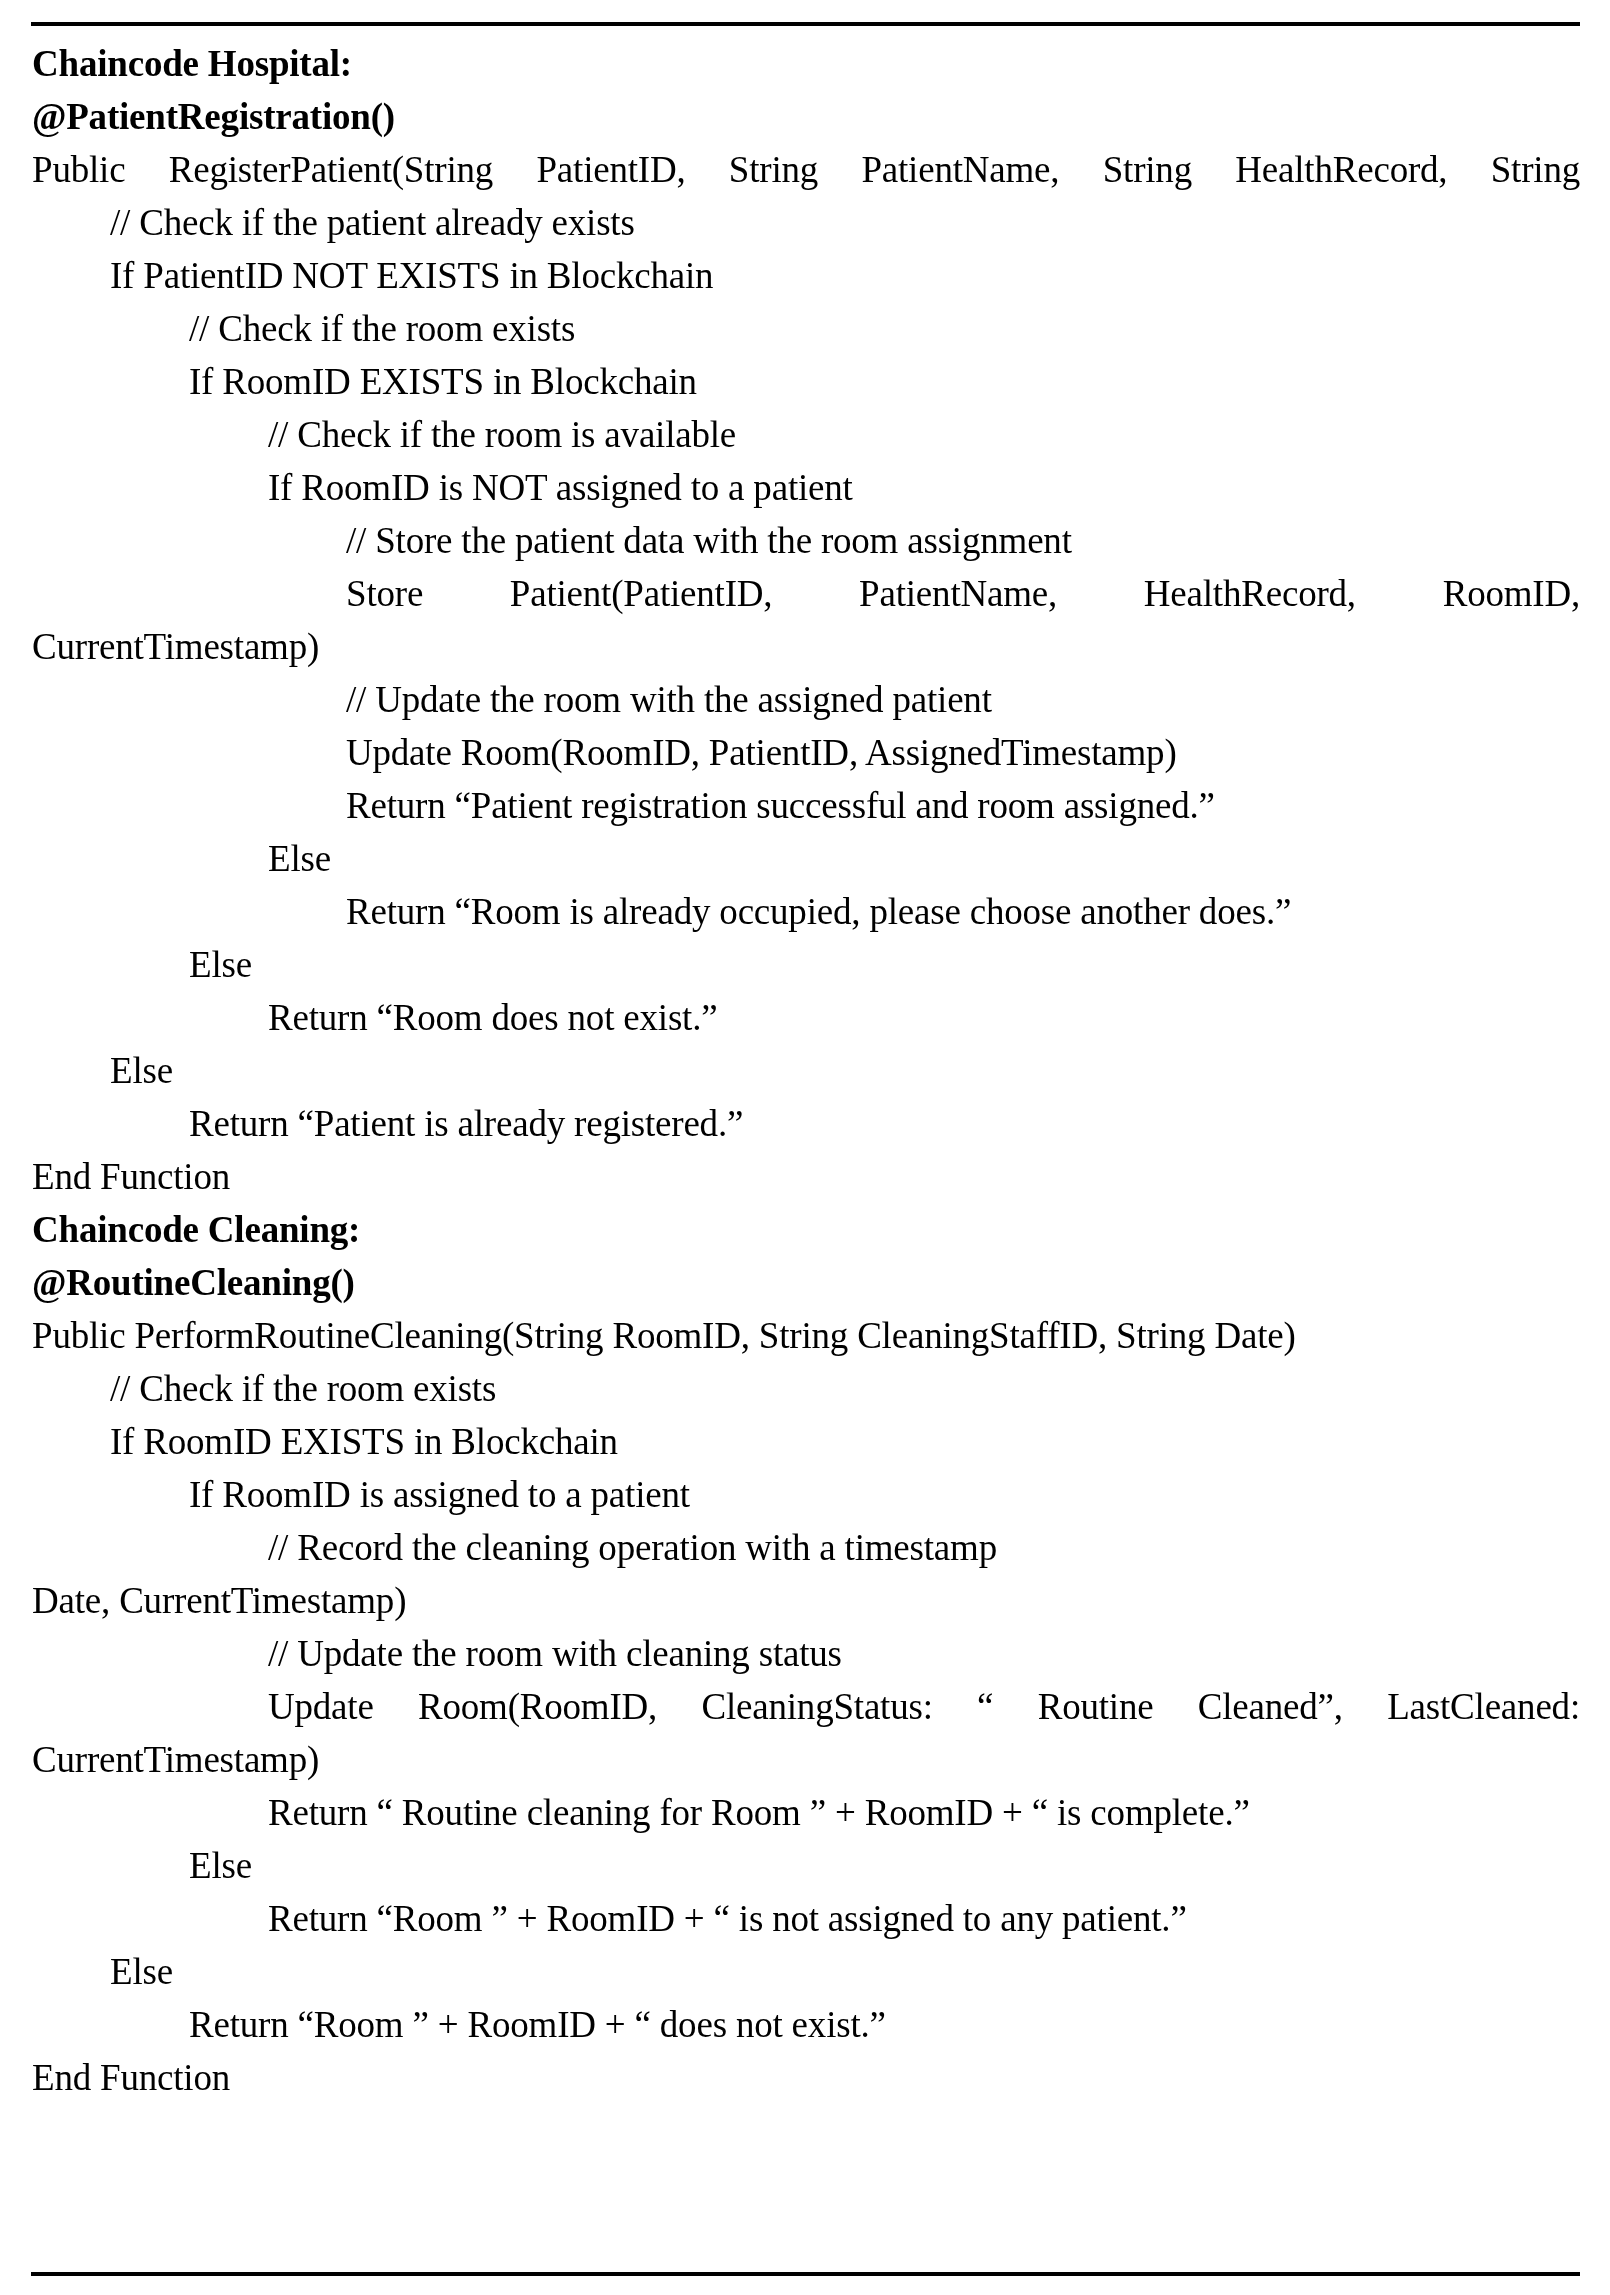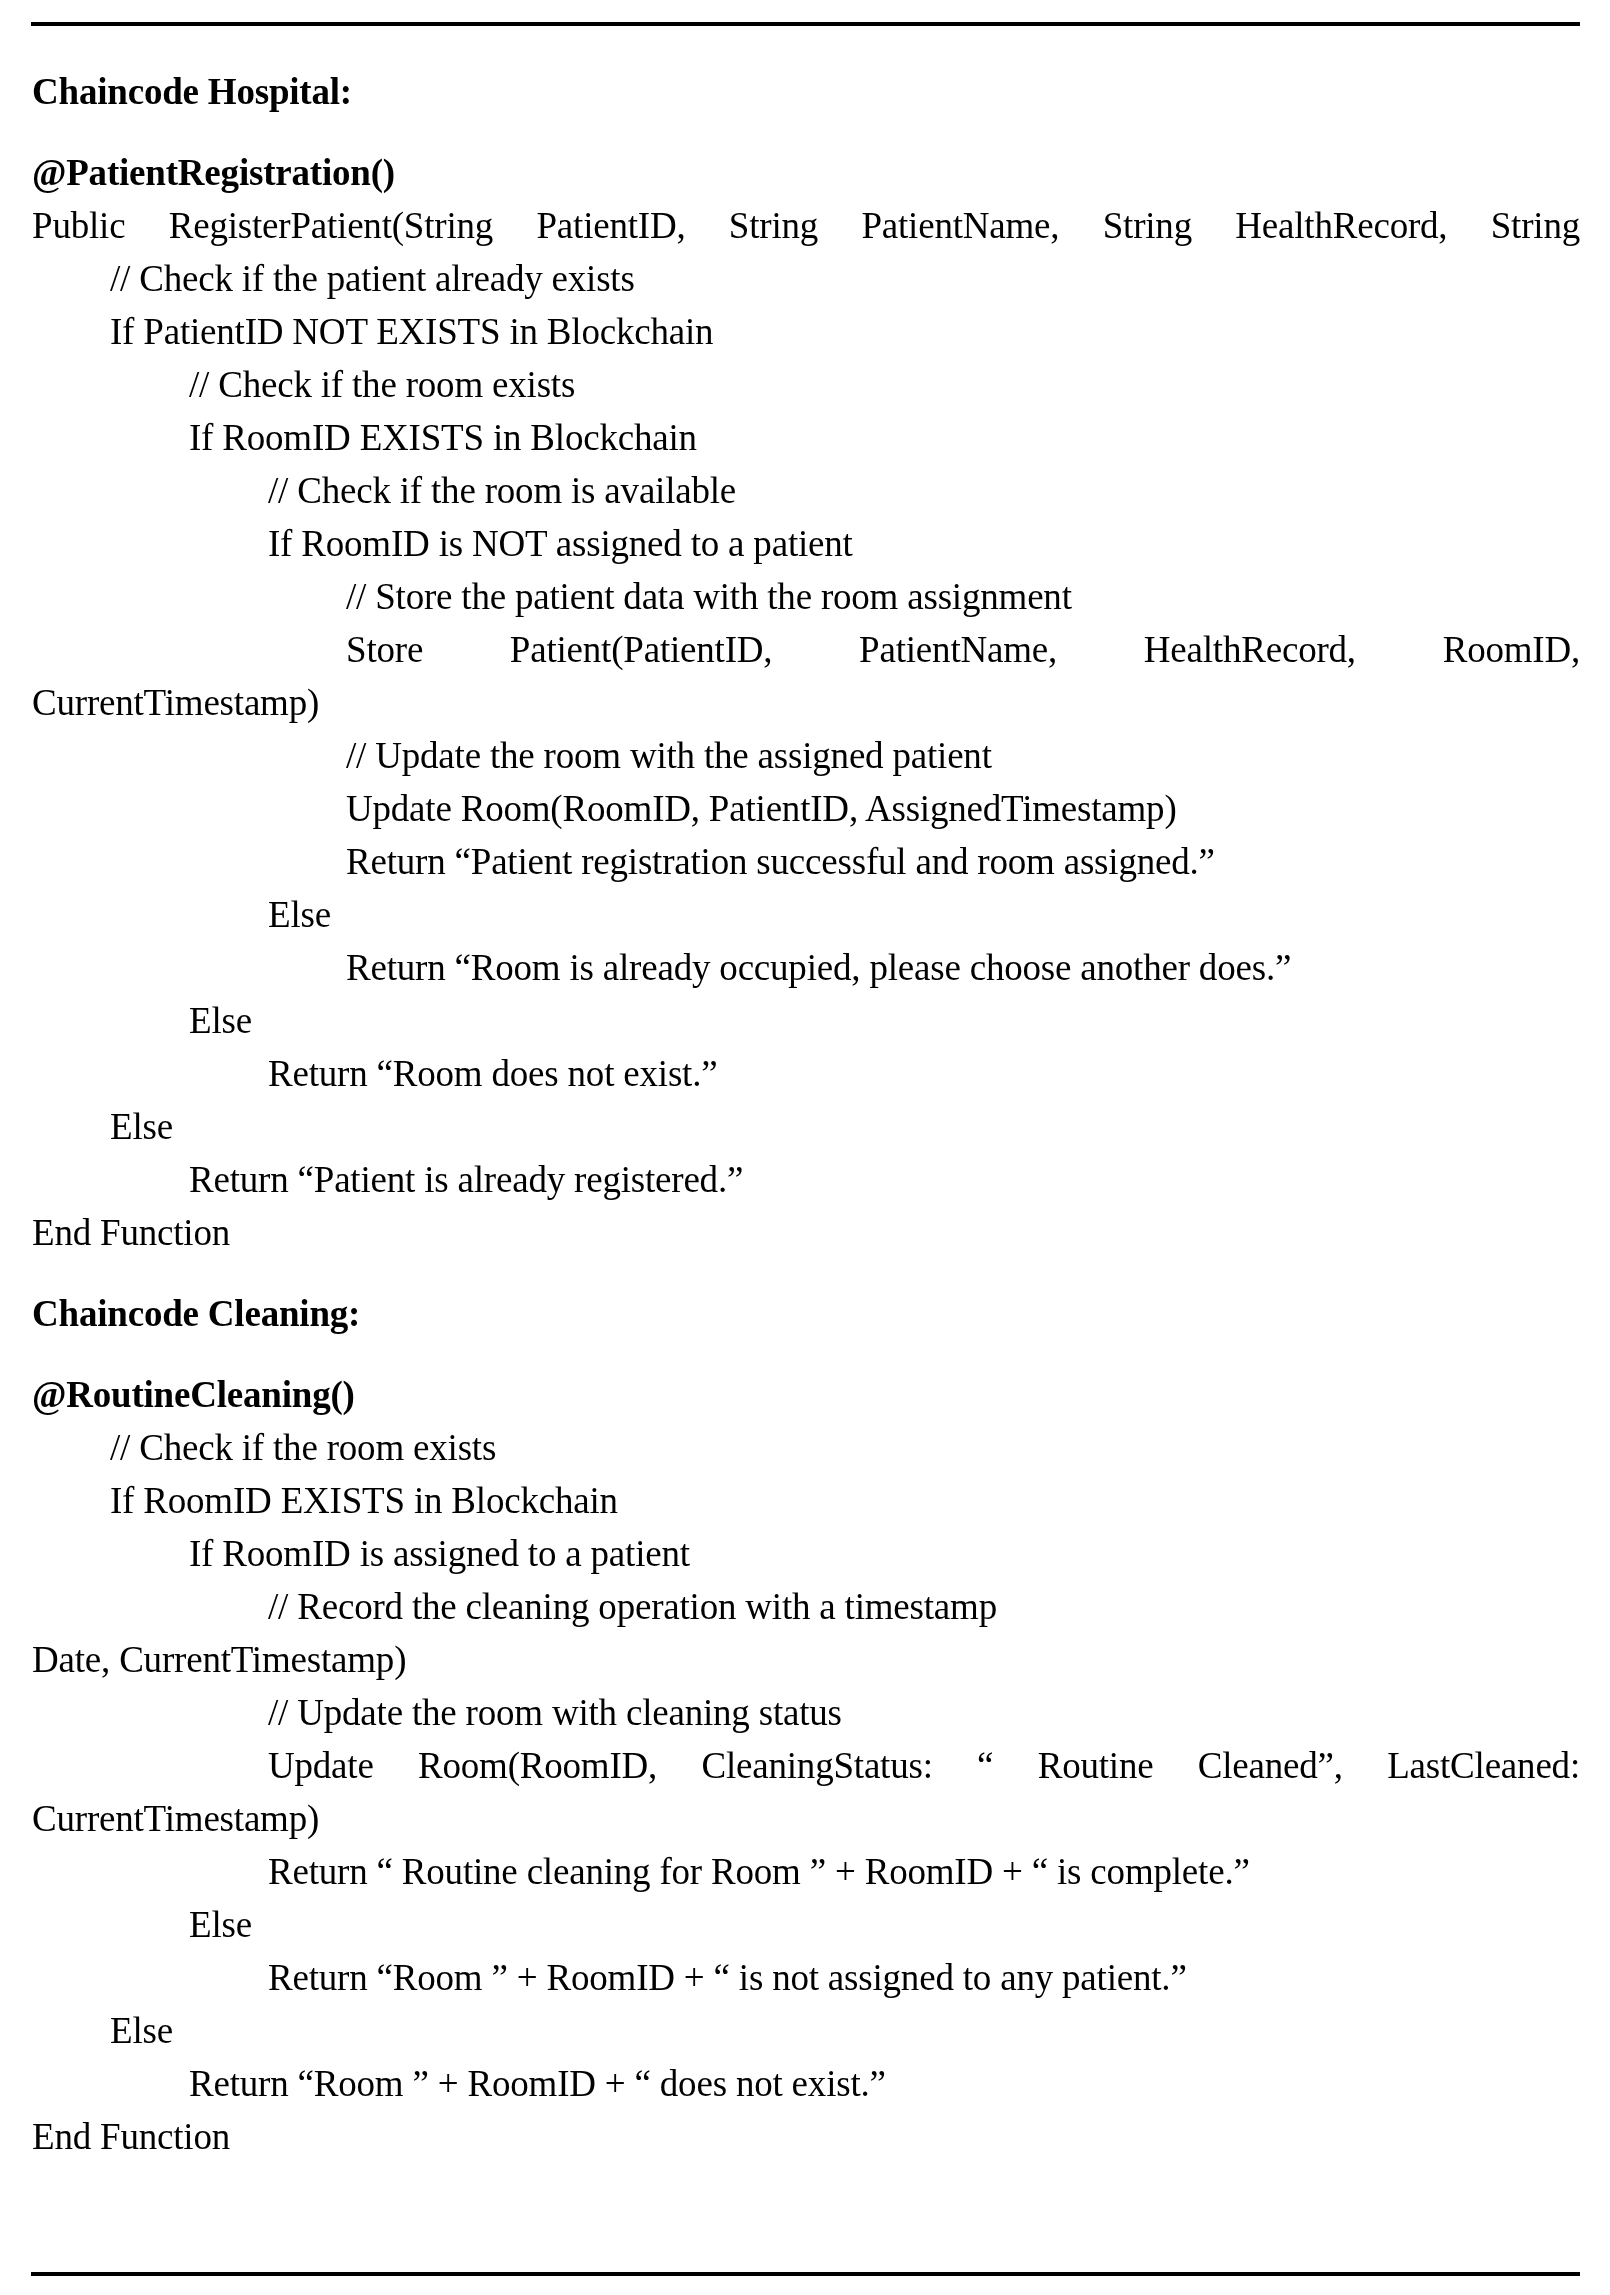--- a/index.html
+++ b/index.html
@@ -17,21 +17,21 @@
     position: absolute; left: 32px; top: 37px; width: 1548px;
   }
   .line {
     font-size: 37px;
     line-height: 53px;
     height: 53px;
     white-space: pre;
     letter-spacing: -0.2px;
   }
   .line.wrap-first { text-align: justify; text-align-last: justify; white-space: normal; }
-  .bold { font-weight: bold; margin-top: 28px; }
+  .bold { font-weight: bold; }
   .i0 { padding-left: 0; }
   .i1 { padding-left: 78px; }
   .i2 { padding-left: 157px; }
   .i3 { padding-left: 236px; }
   .i4 { padding-left: 314px; }
 </style>
 </head>
 <body>
 
 <div class="rule top"></div>
@@ -59,20 +59,21 @@
       <div class="line i2">Else</div>
       <div class="line i3">Return “Room does not exist.”</div>
       <div class="line i1">Else</div>
       <div class="line i2">Return “Patient is already registered.”</div>
       <div class="line i0">End Function</div>
     </div>
 
   <div class="line bold">Chaincode Cleaning:</div>
   <div class="line bold">@RoutineCleaning()</div>
   <div id="sec1-lines">
+      <div class="line i0">Public PerformRoutineCleaning(String RoomID, String CleaningStaffID, String Date)</div>
       <div class="line i1">// Check if the room exists</div>
       <div class="line i1">If RoomID EXISTS in Blockchain</div>
       <div class="line i2">If RoomID is assigned to a patient</div>
       <div class="line i3">// Record the cleaning operation with a timestamp</div>
       <div class="line i0">Date, CurrentTimestamp)</div>
       <div class="line i3">// Update the room with cleaning status</div>
       <div class="line i3 wrap-first">Update Room(RoomID, CleaningStatus: “ Routine Cleaned”, LastCleaned:</div>
       <div class="line i0">CurrentTimestamp)</div>
       <div class="line i3">Return “ Routine cleaning for Room ” + RoomID + “ is complete.”</div>
       <div class="line i2">Else</div>

